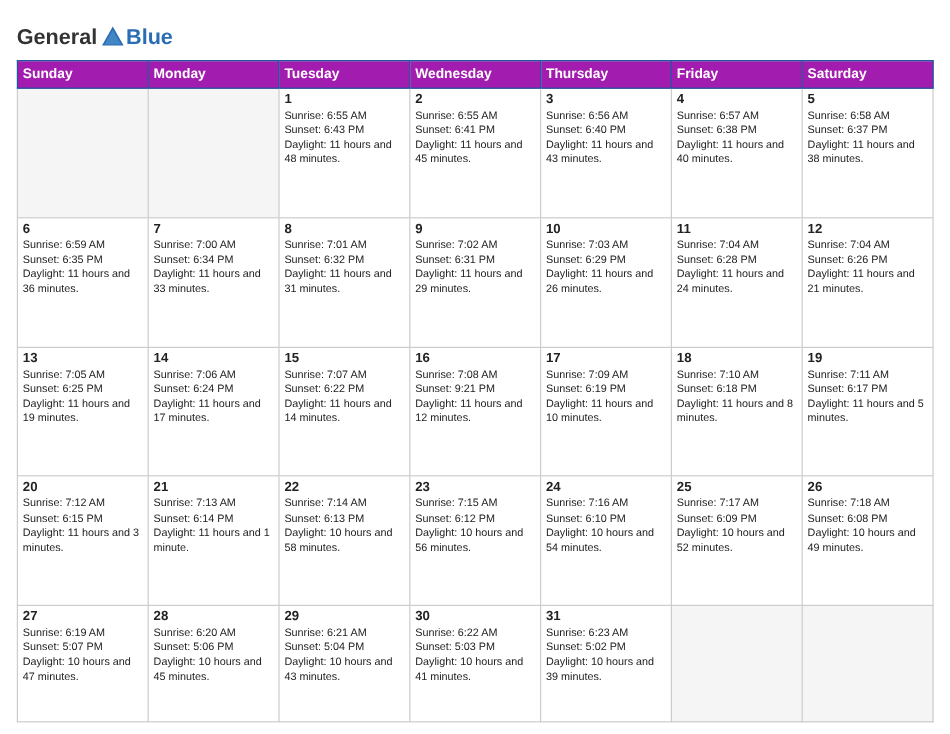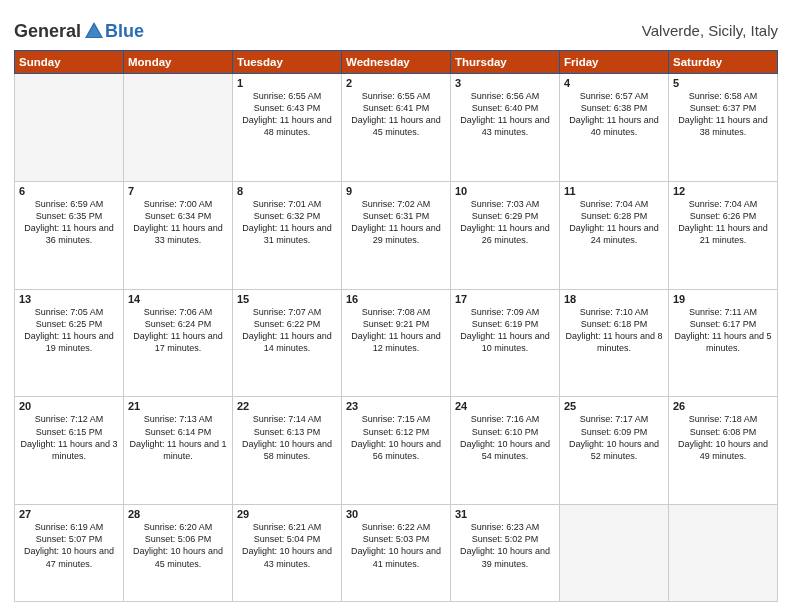--- a/index.html
+++ b/index.html
@@ -63,21 +63,21 @@
       margin-top: 2px;
     }
     .calendar {
       flex: 1;
       border: 1px solid #ccc;
       border-collapse: collapse;
       width: 100%;
       table-layout: fixed;
     }
     .calendar th {
-      background-color: #c2410c;
+      background-color: #a21caf;
       color: #fff;
       font-size: 11.5px;
       font-weight: bold;
       padding: 5px 4px;
       text-align: left;
       border: 1px solid #1a5a9a;
     }
     .calendar td {
       border: 1px solid #ccc;
       vertical-align: top;
@@ -95,21 +95,20 @@
     .day-num {
       font-size: 11px;
       font-weight: bold;
       display: block;
       margin-bottom: 1px;
     }
     .day-info {
       font-size: 9px;
       line-height: 1.35;
       color: #222;
-      text-align: center;
     }
     table.calendar {
       border-collapse: collapse;
     }
   </style>
 </head>
 <body>
 
 <div class="page">
   <div class="header">
@@ -117,21 +116,20 @@
       <div class="logo-text">
         <span class="logo-general">General</span>
         <svg class="logo-icon" viewBox="0 0 22 22" xmlns="http://www.w3.org/2000/svg">
           <polygon points="11,2 20,18 2,18" fill="#2a6db5"></polygon>
           <polygon points="11,5 18,17 4,17" fill="#5a9fd4" opacity="0.5"></polygon>
         </svg>
         <span class="logo-blue">Blue</span>
       </div>
     </div>
     <div class="title-block">
-      <div class="location">Valverde, Sicily, Italy</div>
     </div>
   </div>
 
   <table class="calendar">
     <thead>
       <tr>
         <th>Sunday</th>
         <th>Monday</th>
         <th>Tuesday</th>
         <th>Wednesday</th>

